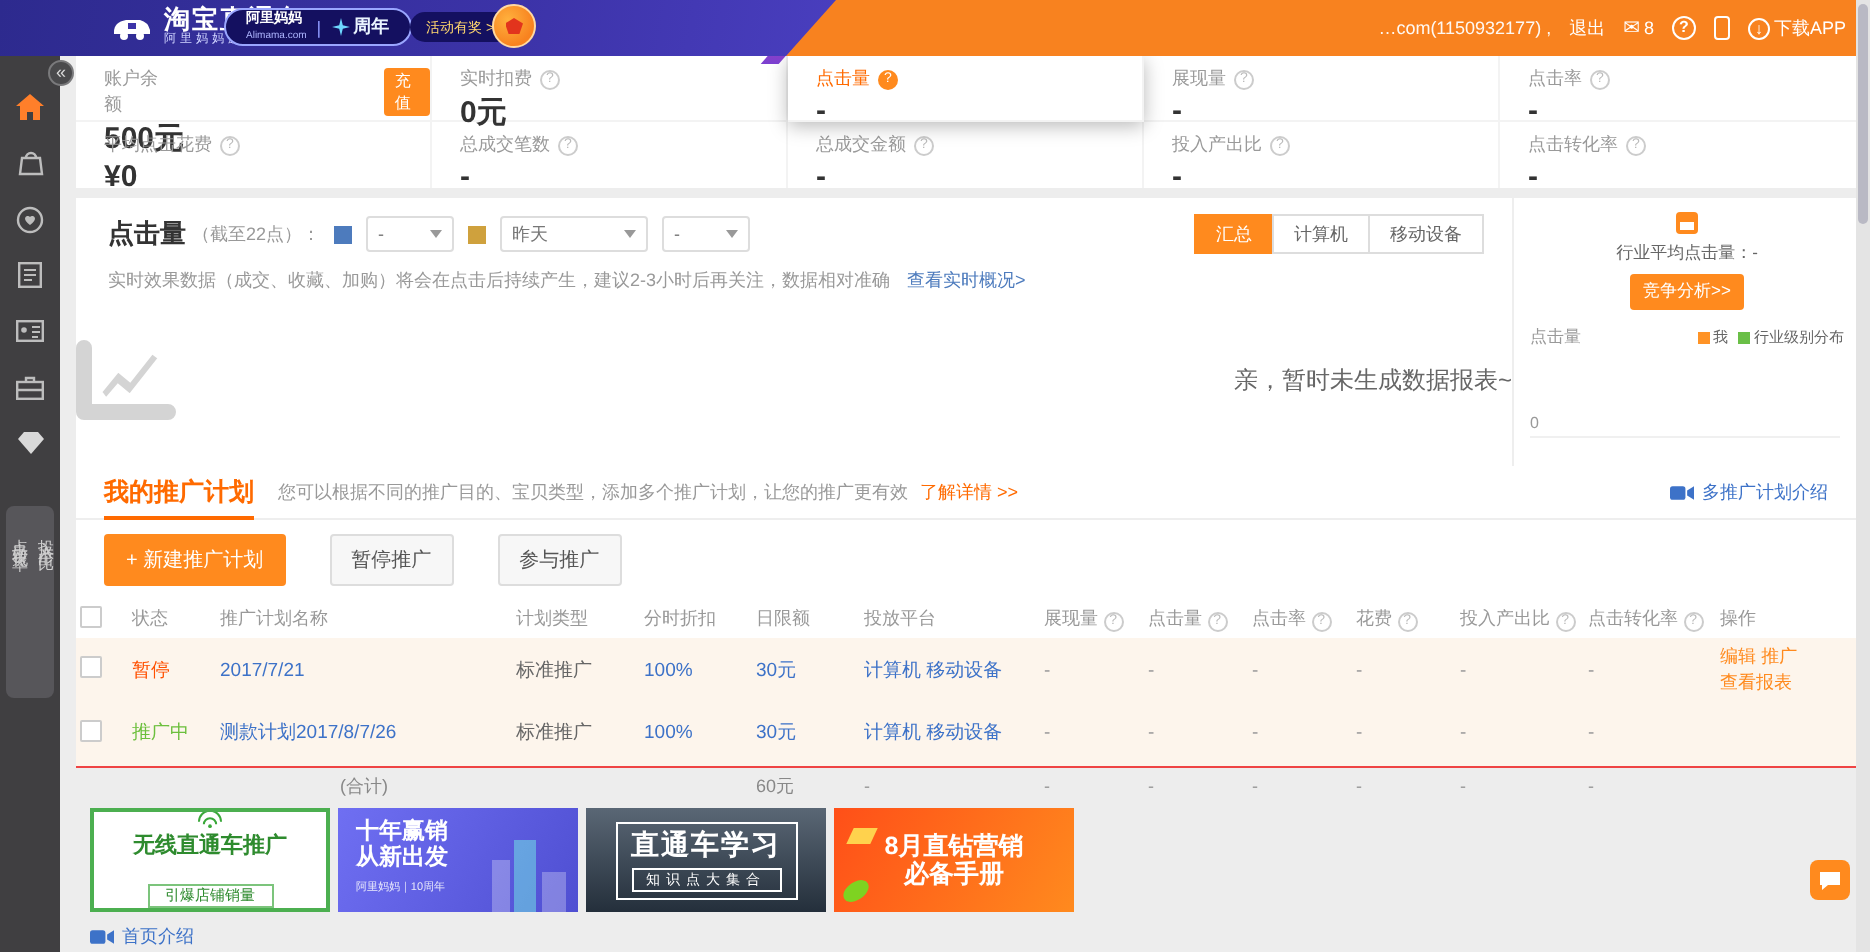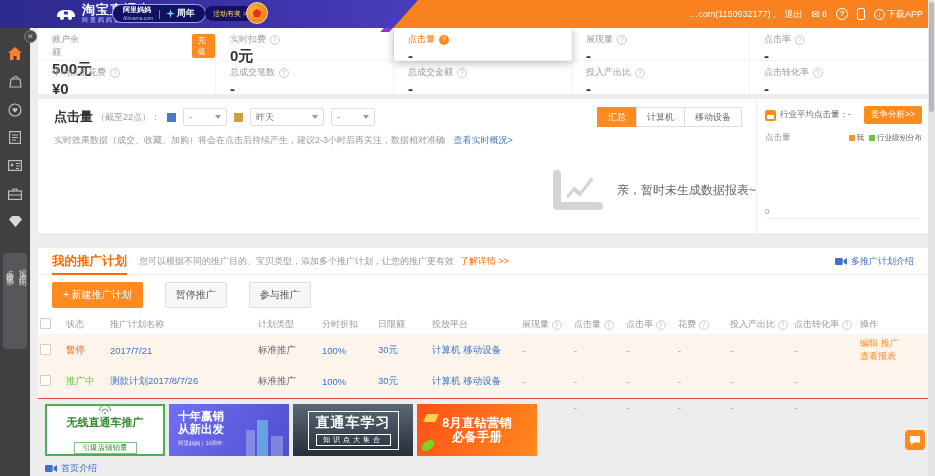--- a/index.html
+++ b/index.html
@@ -84,40 +84,40 @@
   .dd { height:18px; border:1px solid #ddd; background:#fff; font-size:9px; color:#777;
     display:flex; align-items:center; justify-content:space-between; padding:0 5px; border-radius:2px; }
   .dd .caret { width:0; height:0; border-left:3px solid transparent; border-right:3px solid transparent;
     border-top:4px solid #999; margin-left:5px; }
   .dd1 { width:44px; } .dd2 { width:74px; } .dd3 { width:44px; }
   .ch-tabs { position:absolute; right:14px; top:8px; display:flex; }
   .ch-tab { height:20px; font-size:9px; padding:0 10px; line-height:18px; border:1px solid #ddd; background:#fff; color:#666; margin-left:-1px; }
   .ch-tab.active { background:#ff8a1e; border-color:#ff8a1e; color:#fff; }
   .ch-notice { padding:8px 0 0 16px; font-size:9px; color:#999; }
   .ch-notice a { color:#4d7bbd; text-decoration:none; margin-left:6px; }
-  .ch-empty { position:absolute; left:0; top:52px; width:718px; height:78px; display:flex; align-items:center; justify-content:flex-end; gap:12px; }
+  .ch-empty { position:absolute; left:0; top:52px; width:718px; height:78px; display:flex; align-items:center; justify-content:space-between; gap:12px; }
   .empty-txt { font-size:12px; color:#666; }
   .ch-right { position:absolute; left:718px; top:0; width:172px; height:134px; border-left:1px solid #eee; }
-  .ind-head { display:flex; align-items:center; padding:7px 6px 0 8px; gap:4px; }
+  .ind-head { display:flex; align-items:center; padding:7px 6px 0 8px; gap:4px;flex-direction:column; }
   .ind-ic { width:11px; height:11px; background:#ff8a1e; border-radius:2px; position:relative; }
   .ind-ic::after { content:""; position:absolute; left:2px; bottom:2px; width:7px; height:2px;
     box-shadow:0 -2px 0 0 #fff; background:#fff; }
   .ind-title { font-size:8.5px; color:#666; flex:1; }
   .ind-btn { background:#ff8a1e; color:#fff; font-size:8.5px; padding:3px 7px; border-radius:2px; border:none; }
   .ind-sub { display:flex; align-items:center; padding:8px 6px 0 8px; }
   .ind-metric { font-size:8.5px; color:#999; flex:1; }
   .lg { display:flex; align-items:center; gap:2px; font-size:7.5px; color:#666; margin-left:5px; }
   .lg .swatch { width:6px; height:6px; display:inline-block; }
   .sw-me { background:#ff9326; }
   .sw-ind { background:#6abf47; }
   .ind-plot { position:absolute; left:8px; right:8px; top:48px; bottom:14px; border-bottom:1px solid #f0f0f0; }
   .axis0 { position:absolute; left:0px; bottom:2px; font-size:8px; color:#999; }
 
   
-  .plans { left:38px; top:248px; width:890px; height:118px; }
+  .plans { left:38px; top:233px; width:890px; height:118px; }
   .pl-head { height:27px; border-bottom:1px solid #eee; display:flex; align-items:center; padding:0 14px; gap:12px; }
   .pl-tab { font-size:12.5px; font-weight:bold; color:#ff6a00; height:27px; line-height:26px;
     border-bottom:2px solid #ff6a00; cursor:pointer; }
   .pl-desc { font-size:9px; color:#999; }
   .pl-more { font-size:9px; color:#ff6a00; text-decoration:none; margin-left:-6px; }
   .pl-video { margin-left:auto; display:flex; align-items:center; gap:4px; font-size:9px; color:#3d72c8; text-decoration:none; }
   .pl-btns { display:flex; align-items:center; gap:22px; padding:7px 0 0 14px; }
   .btn { font-size:10px; border-radius:2px; padding:5px 10px; border:1px solid transparent; cursor:pointer; }
   .btn-primary { background:#ff8a1e; color:#fff; }
   .btn-plain { background:#f7f7f7; border-color:#ddd; color:#555; }

